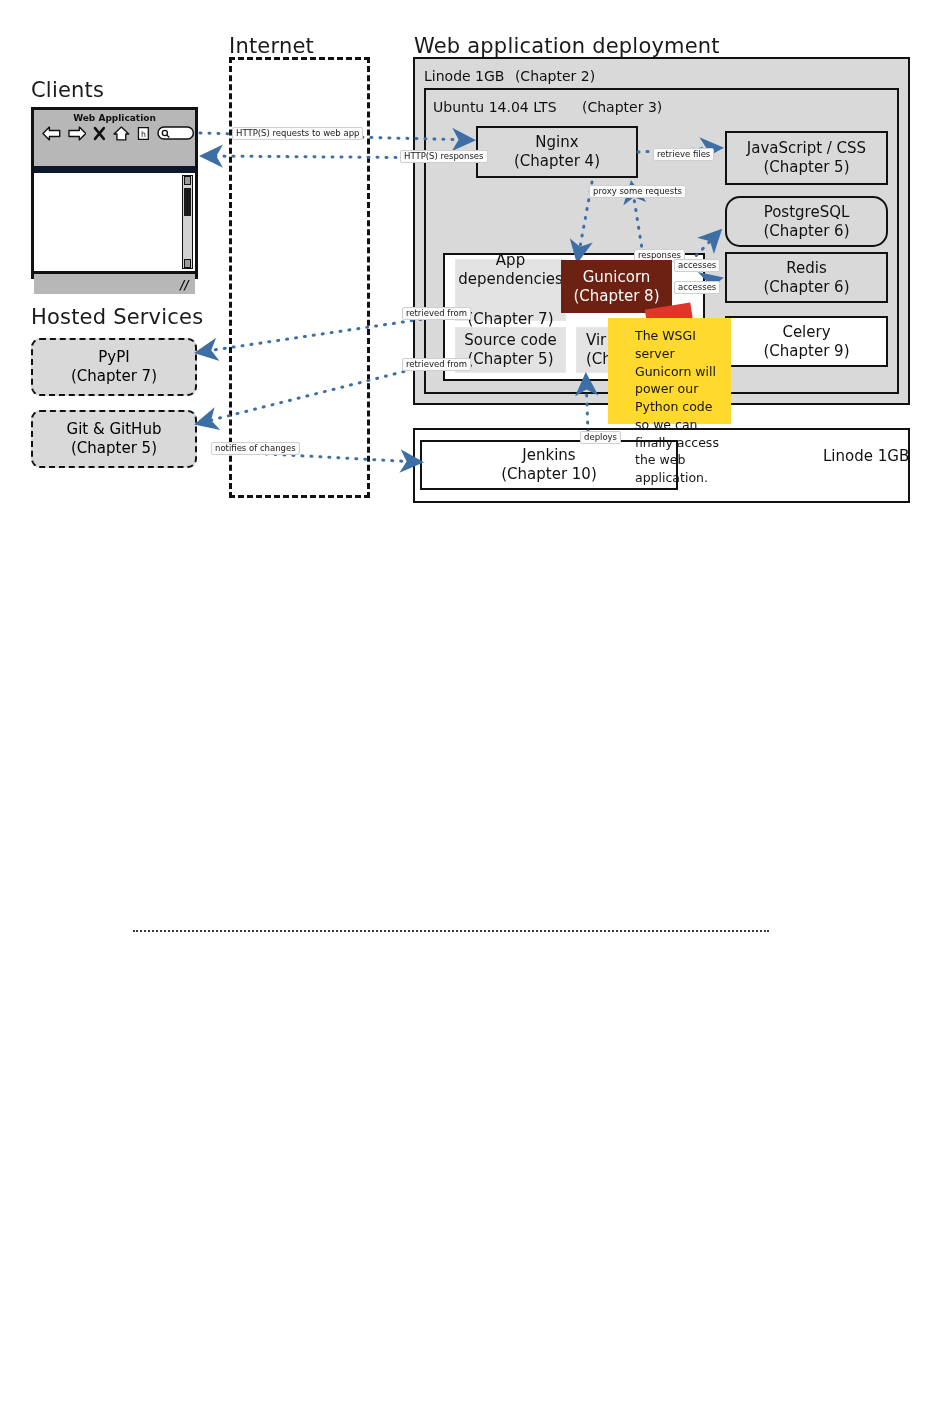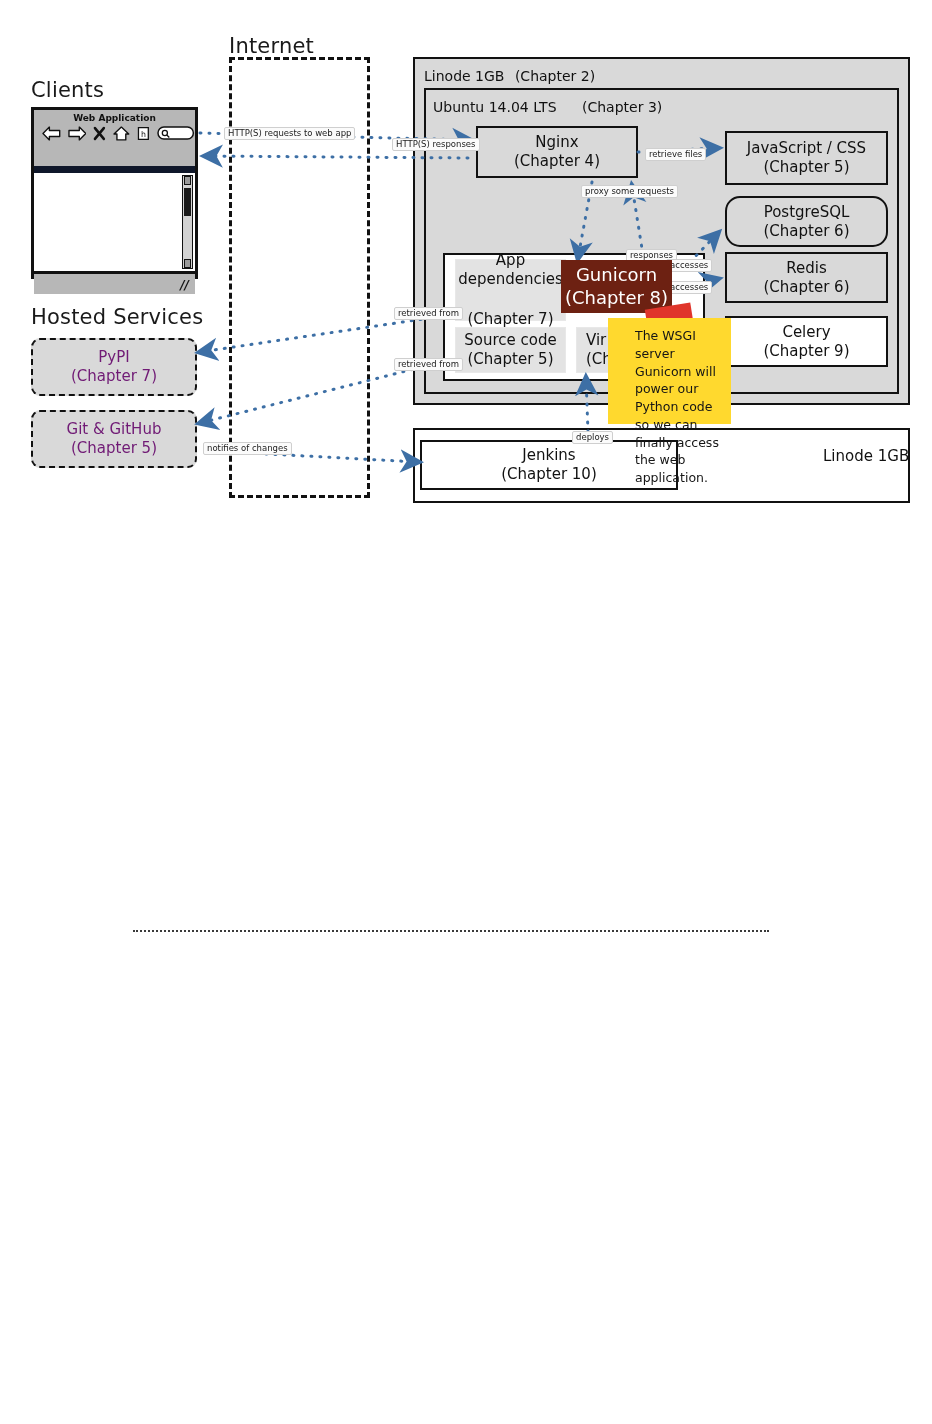--- a/index.html
+++ b/index.html
@@ -61,21 +61,21 @@
   .node-dashed {
     border: 2px dashed #111111;
     border-radius: 9px;
     background: #d9d9d9;
     display: flex;
     flex-direction: column;
     align-items: center;
     justify-content: center;
     text-align: center;
     font-size: 15px;
-    color: #701a75;
+    color: #000000;
     line-height: 1.3;
   }
 
   
   .frame {
     border: 2px solid #111111;
     background: #d9d9d9;
   }
   .frame-white {
     border: 2px solid #111111;
@@ -105,37 +105,38 @@
   
   .node-hl {
     background: #6d2112;
     border: none;
     color: #ffffff;
     display: flex;
     flex-direction: column;
     align-items: center;
     justify-content: center;
     text-align: center;
-    font-size: 18px;
+    font-size: 15px;
     line-height: 1.25;
     z-index: 8;
   }
 
   
   .edge-label {
     position: absolute;
     background: #fbfbfb;
     border: 1px solid #cfcfcf;
     border-radius: 2px;
     font-size: 8.5px;
     color: #1b1b1b;
     padding: 1px 3px;
     white-space: nowrap;
     z-index: 7;
     line-height: 1.1;
+    margin-left: 8px;
   }
 
   
   .sticky {
     background: #ffd92e;
     z-index: 20;
     font-size: 12.5px;
     line-height: 1.42;
     color: #151515;
     padding: 9px 9px 6px 9px;
@@ -259,20 +260,21 @@
       <path d="M588,432 L586,378"></path>
     </g>
   </svg>
 
   <div class="abs heading" style="left:31px; top:78px;">Clients</div>
 
   <div class="abs heading" style="left:31px; top:305px;">Hosted Services</div>
 
   <div class="abs heading" style="left:229px; top:34px;">Internet</div>
 
+  <div class="abs heading" style="left:414px; top:34px;">Web application deployment</div>
 
   <div class="abs internet-col" style="left:229px; top:57px; width:141px; height:441px;"></div>
 
   <div class="abs browser" style="left:31px; top:107px; width:167px; height:172px;">
     <div class="browser-bar">
       <div class="browser-title">Web Application</div>
       <div class="browser-icons">
         <svg width="19" height="15" viewBox="0 0 19 15">
           <path d="M7.5,1 L7.5,4.5 L18,4.5 L18,10.5 L7.5,10.5 L7.5,14 L1,7.5 Z" fill="#fff" stroke="#111" stroke-width="1.4" stroke-linejoin="round"></path>
         </svg>
@@ -380,21 +382,21 @@
   <div class="abs frame-white" style="left:413px; top:428px; width:497px; height:75px;"></div>
   <div class="frame-label" style="left:823px; top:447px; font-size:15px;">Linode 1GB</div>
 
   <div class="abs node white" style="left:420px; top:440px; width:258px; height:50px;">
     <span>Jenkins</span>
     <span class="l2">(Chapter 10)</span>
   </div>
 
   <div class="edge-label" style="left:224px; top:127px;">HTTP(S) requests to web app</div>
 
-  <div class="edge-label" style="left:392px; top:138px;">HTTP(S) responses</div>
+  <div class="edge-label" style="left:392px; top:150px;">HTTP(S) responses</div>
 
   <div class="edge-label" style="left:645px; top:148px;">retrieve files</div>
 
   <div class="edge-label" style="left:581px; top:185px;">proxy some requests</div>
 
   <div class="edge-label" style="left:626px; top:249px;">responses</div>
 
   <div class="edge-label" style="left:666px; top:259px;">accesses</div>
 
   <div class="edge-label" style="left:666px; top:281px;">accesses</div>

